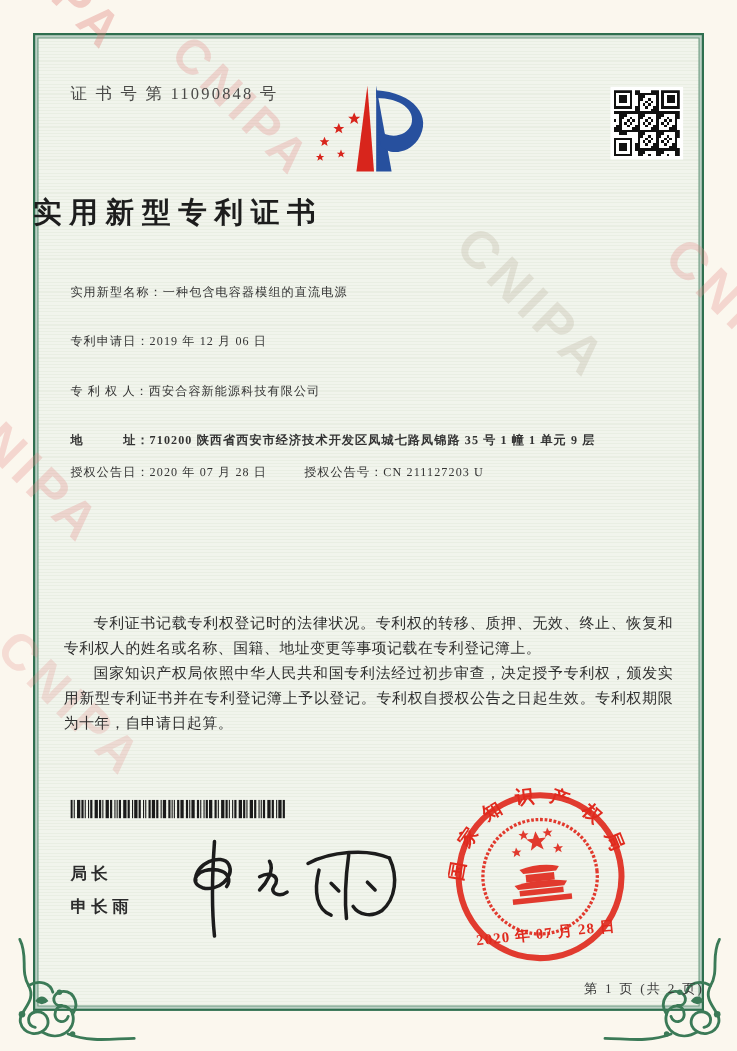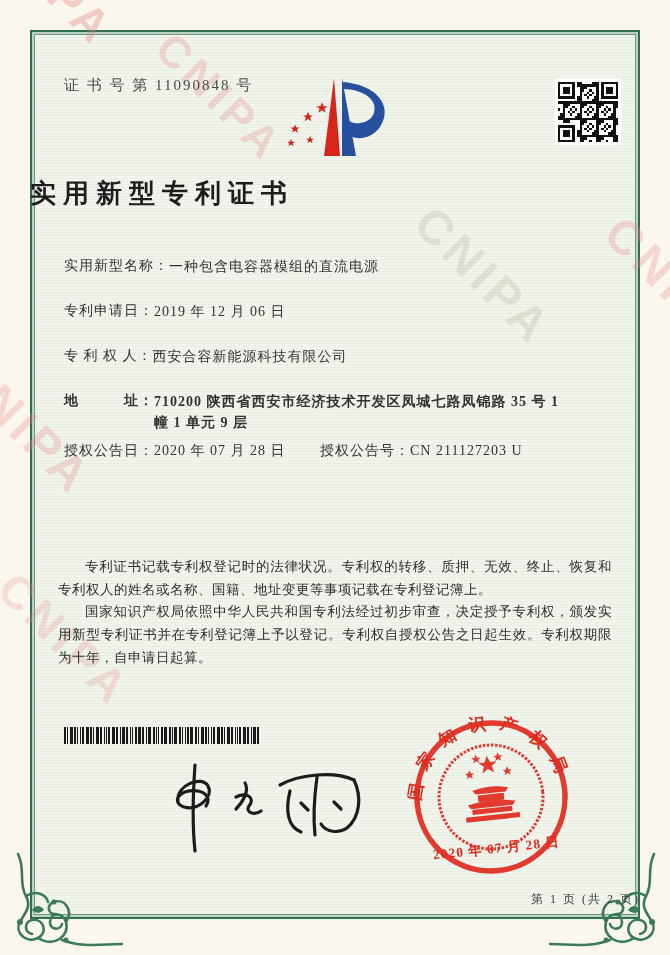--- a/index.html
+++ b/index.html
@@ -25,21 +25,21 @@
   .content { position:absolute; inset:0; z-index:3; }
 
   .cert-no { position:absolute; left:64px; top:76px; font-size:15px; letter-spacing:2px; color:#4a4a48; }
 
   .logo { position:absolute; left:272px; top:74px; width:130px; height:92px; }
   .qr { position:absolute; left:555px; top:79px; width:66px; height:66px; background:#fff; padding:3px; }
 
   .title { position:absolute; left:30px; top:176px; width:610px; text-align:left;
            font-size:26px; font-weight:700; letter-spacing:7px; color:#1d1d1d; }
 
-  .fields { position:absolute; left:64px; top:256px; width:530px; font-size:14px; color:#333; }
+  .fields { position:absolute; left:64px; top:256px; width:530px; font-size:11px; color:#333; }
   .frow { margin-bottom:24px; line-height:20px; letter-spacing:1px; }
   .flabel { display:inline-block; vertical-align:top; white-space:nowrap; }
   .fvalue { display:inline-block; vertical-align:top; max-width:415px; line-height:21px; }
   .frow.addr { margin-bottom:8px;font-weight:bold; }
   .grant-row .half { display:inline-block; }
   .grant-row .half.right { margin-left:30px; }
 
   .paras { position:absolute; left:58px; top:556px; width:554px; font-size:13.5px;
            line-height:1.68; color:#2e2e2e; letter-spacing:.5px; text-align:justify; }
   .paras p { text-indent:2em; }
@@ -459,20 +459,24 @@
         <rect x="171" y="0" width="1" height="17" fill="#1a1a1a"></rect>
         <rect x="173" y="0" width="1" height="17" fill="#1a1a1a"></rect>
         <rect x="175" y="0" width="2" height="17" fill="#1a1a1a"></rect>
         <rect x="179" y="0" width="3" height="17" fill="#1a1a1a"></rect>
         <rect x="183" y="0" width="2" height="17" fill="#1a1a1a"></rect>
         <rect x="187" y="0" width="1" height="17" fill="#1a1a1a"></rect>
         <rect x="189" y="0" width="3" height="17" fill="#1a1a1a"></rect>
         <rect x="193" y="0" width="2" height="17" fill="#1a1a1a"></rect>
       </svg>
 
+    <div class="director">
+      <div>局长</div>
+      <div>申长雨</div>
+    </div>
 
     <svg class="signature" viewBox="0 0 240 100">
       <g fill="none" stroke="#1c1c1c" stroke-width="3.2" stroke-linecap="round">
         <path d="M30,46 C28,30 54,20 60,31 C66,42 50,56 36,52 C22,47 32,33 50,36 C60,38 62,45 58,51"></path>
         <path d="M47,10 C45,38 44,68 47,96"></path>
         <path d="M97,28 C102,36 94,48 88,54"></path>
         <path d="M88,42 C98,37 108,42 101,51 C97,57 106,61 113,56"></path>
         <path d="M132,30 C152,19 186,16 206,25"></path>
         <path d="M142,36 C137,56 140,72 153,77"></path>
         <path d="M169,22 C166,44 165,62 167,80"></path>

